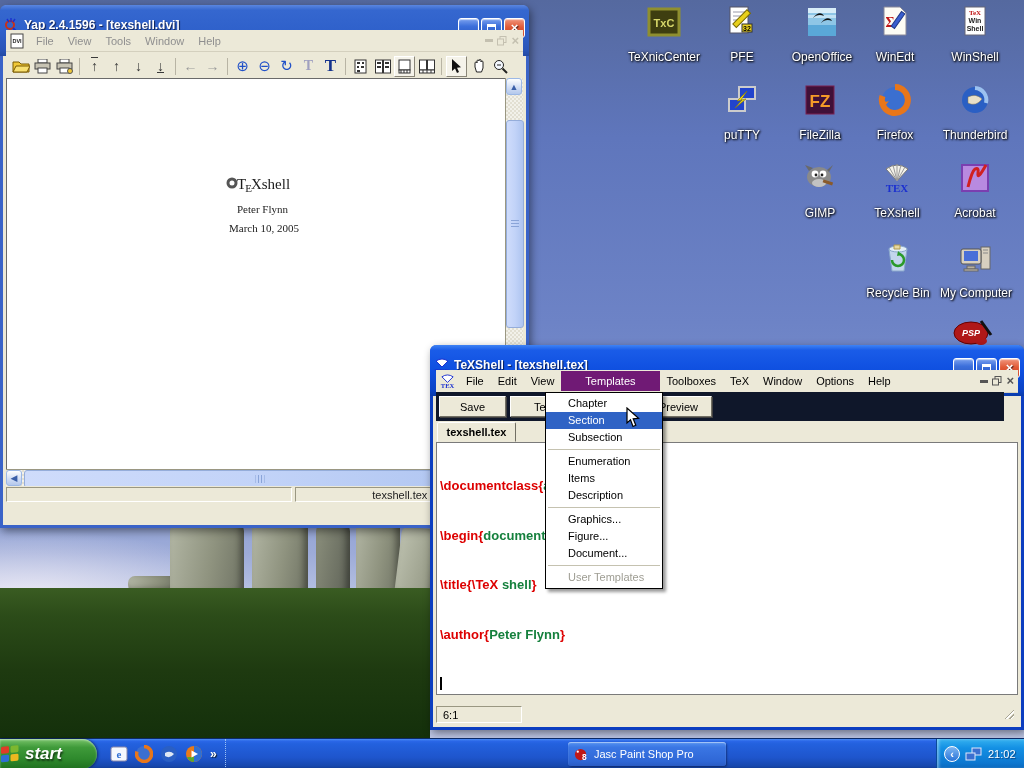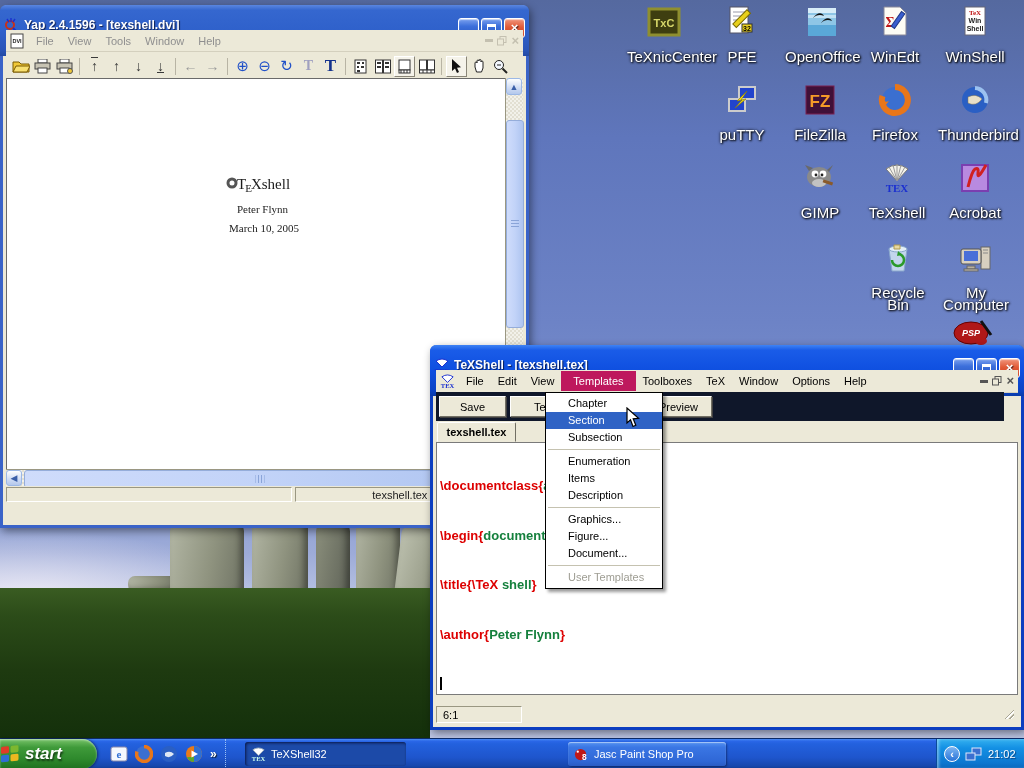--- a/index.html
+++ b/index.html
@@ -12,21 +12,21 @@
     background:linear-gradient(180deg,#55699f 0%,#5f76bc 18%,#6d83c6 42%,#8095ce 60%,#9dabd8 72%,#c2cbe8 80%,#ccd2ec 84%,#b9c3e4 100%)}
   #haze{left:0;top:530px;width:260px;height:66px;
     background:radial-gradient(ellipse at 10% 100%,rgba(244,240,248,.85),rgba(244,240,248,0) 70%)}
   #grass{left:0;top:588px;width:430px;height:150px;
     background:linear-gradient(180deg,#3a5c22 0%,#2c4c19 18%,#1e3a10 55%,#14300b 100%)}
   .stone{position:absolute;border-radius:7px;
     background:linear-gradient(100deg,#b2b6a4 0%,#8f937f 55%,#6e7263 100%);
     box-shadow:inset -4px -3px 6px rgba(0,0,0,.35)}
   .dicon{position:absolute;width:78px;text-align:center;cursor:default}
   .dicon svg{display:block;margin:0 auto}
-  .dlabel{display:inline-block;margin-top:12px;color:#fff;font-size:15px;line-height:12px;
+  .dlabel{display:inline-block;margin-top:12px;color:#fff;font-size:12px;line-height:12px;
     text-shadow:1px 1px 2px #000,0 0 3px #000;padding:0 2px}
 
   
   .xpwin{position:absolute;border-radius:7px 7px 0 0;
     box-shadow:2px 3px 8px rgba(0,0,0,.45)}
   .tbar{position:absolute;left:0;top:0;right:0;height:25px;border-radius:6px 6px 0 0;
     display:flex;align-items:flex-start;padding:13px 4px;color:#fff;font-weight:bold;font-size:12px;
     text-shadow:1px 1px 1px rgba(0,0,20,.7)}
   .tbar .ttl{flex:1;white-space:nowrap;overflow:hidden;margin-left:4px}
   .tbtn{width:21px;height:20px;border-radius:3px;border:1px solid #fff;margin-left:2px;
@@ -76,21 +76,21 @@
     display:flex;font-size:11px;color:#222;gap:3px;padding-top:1px}
   .spanel{border:1px solid;border-color:#9a9782 #fff #fff #9a9782;height:15px;line-height:15px;
     padding:0 6px;box-sizing:border-box;white-space:nowrap;overflow:hidden}
 
   
   #texshell{left:430px;top:345px;width:594px;height:385px;background:#ece9d8;
     border:3px solid #0c3ec0;border-top:none;box-sizing:border-box}
   #texshell .tbar{background:linear-gradient(180deg,#3f83f4 0%,#1a5ce8 10%,#0e4fe0 50%,#0b43c4 90%,#0a3ba8 100%);
     left:-3px;right:-3px}
   #tsmenu{top:25px;height:22px;color:#000}
-  #tsmenu .sel{background:#be185d;color:#fff;padding:4px 12px}
+  #tsmenu .sel{background:#701a75;color:#fff;padding:4px 24px}
   #tstools{position:absolute;left:3px;right:17px;top:47px;height:29px;background:#0f172a}
   .xbtn{position:absolute;top:4px;height:21px;background:#ece9d8;font-size:11px;color:#000;
     border:1px solid;border-color:#fff #716f64 #716f64 #fff;box-shadow:1px 1px 0 #404040;
     display:flex;align-items:center;justify-content:center;box-sizing:border-box}
   #tstabs{position:absolute;left:3px;right:3px;top:76px;height:21px}
   .tab{position:absolute;left:1px;top:1px;width:79px;height:20px;background:#ece9d8;
     border:1px solid;border-color:#fff #716f64 transparent #fff;border-radius:2px 2px 0 0;
     font-weight:bold;font-size:11px;display:flex;align-items:center;justify-content:center;box-sizing:border-box}
   #tsedit{position:absolute;left:3px;right:3px;top:97px;bottom:32px;background:#fff;
     border:1px solid #7a7a7a;font-weight:bold;font-size:13px;line-height:16.5px;
@@ -565,27 +565,20 @@
         <path d="M5 8 q5 -3 9 1 q-4 5 -9 2 z" fill="#dfe8f4"></path>
       </svg>
     <svg class="qlicon" viewBox="0 0 18 18">
         <circle cx="9" cy="9" r="8" fill="#e87a1a"></circle>
         <path d="M9 1 a8 8 0 0 1 0 16 z" fill="#2e6fd4"></path>
         <path d="M2 12 a8 8 0 0 0 7 5 l0 -5 z" fill="#5aa82a"></path>
         <path d="M6.5 5.5 L13 9 L6.5 12.5 Z" fill="#fff"></path>
       </svg>
     <span class="more">»</span>
   </div>
-  <div class="taskbtn active" style="left:245px;width:161px">
-    <svg width="15" height="15" viewBox="0 0 16 16">
-        <path d="M8 9 L2 3 q6 -4 12 0 Z" fill="#fff" stroke="#9ab"></path>
-        <text x="8" y="15" font-size="7" font-weight="bold" fill="#cfe" text-anchor="middle" font-family="Liberation Serif,serif">TEX</text>
-      </svg>
-    <span>TeXShell32</span>
-  </div>
   <div class="taskbtn" style="left:568px;width:158px">
     <svg width="15" height="15" viewBox="0 0 16 16">
         <circle cx="7" cy="8" r="6" fill="#c01818"></circle>
         <circle cx="4" cy="5" r="1.2" fill="#fff"></circle>
         <text x="11" y="14" font-size="9" font-weight="bold" fill="#fff" text-anchor="middle" font-family="Liberation Sans,sans-serif">8</text>
       </svg>
     <span>Jasc Paint Shop Pro</span>
   </div>
   <div id="tray">
     <span class="chev">‹</span>

